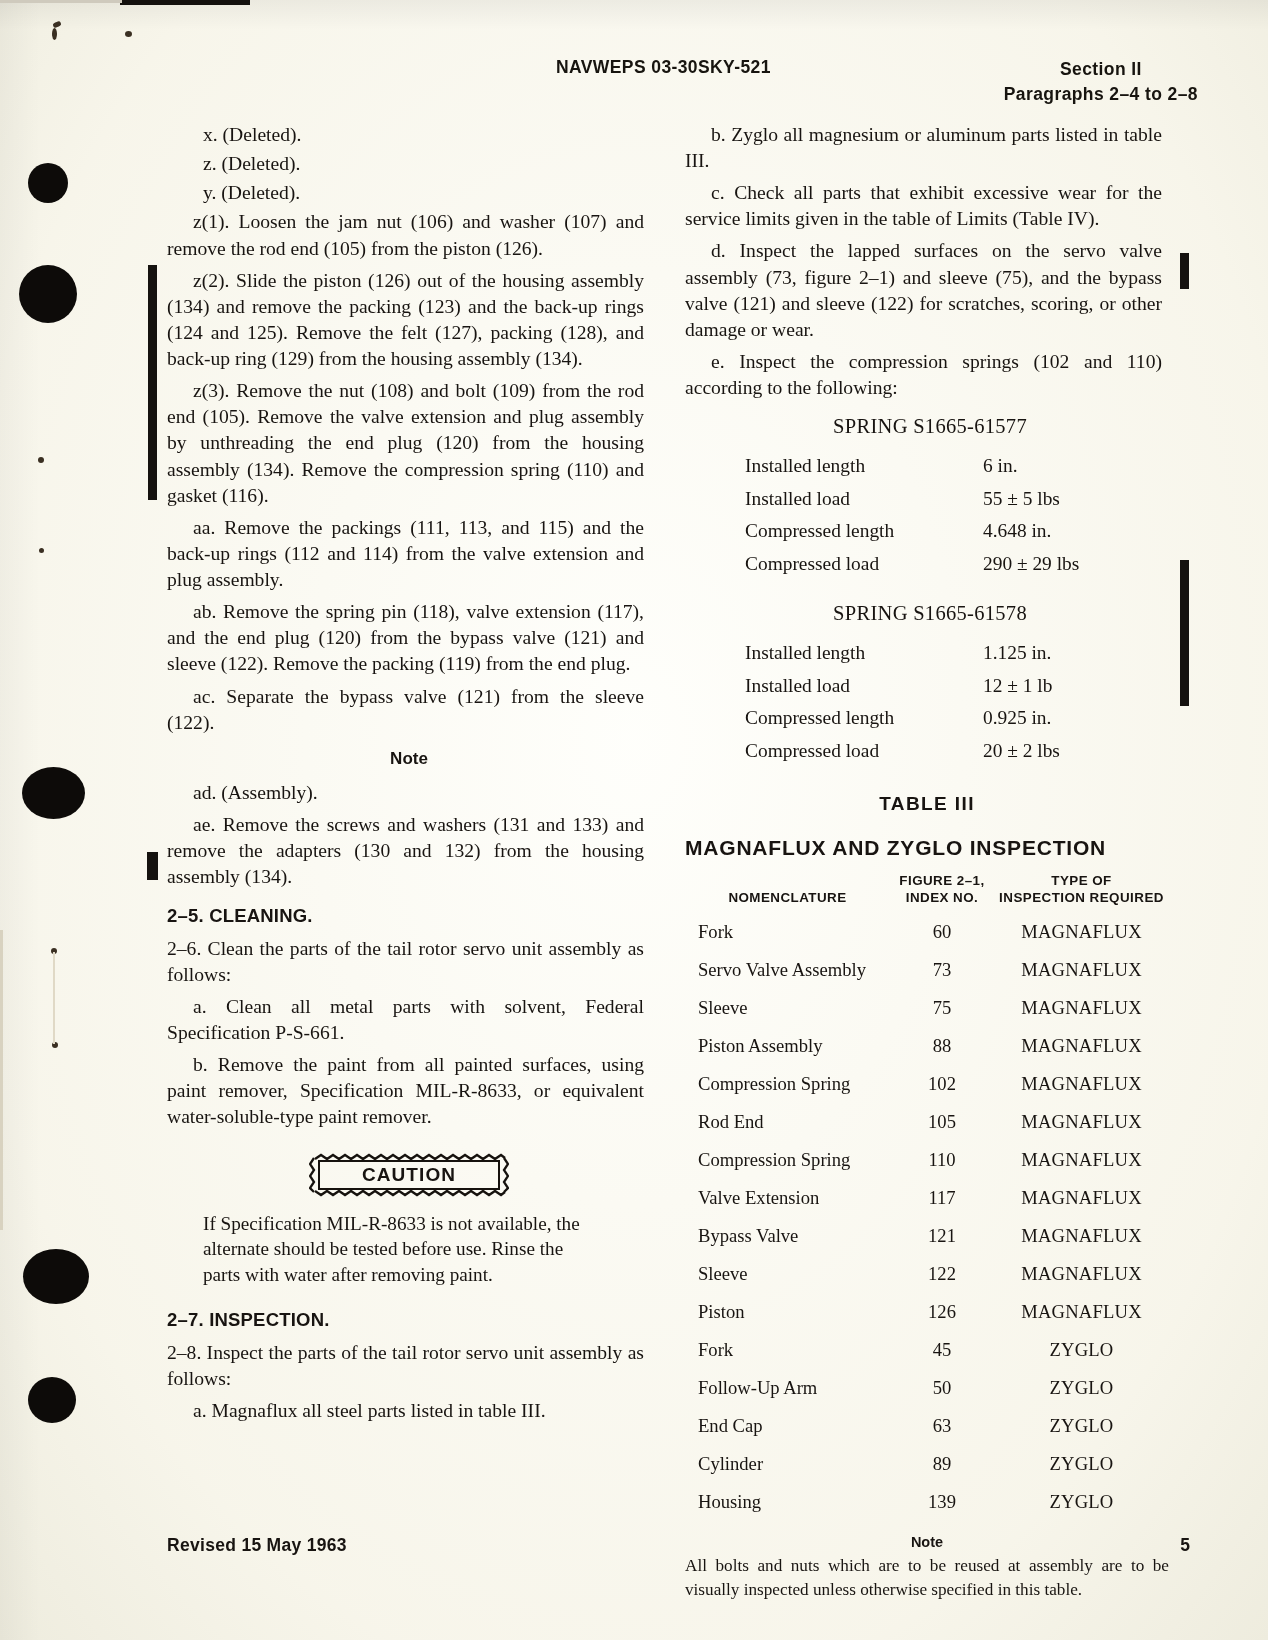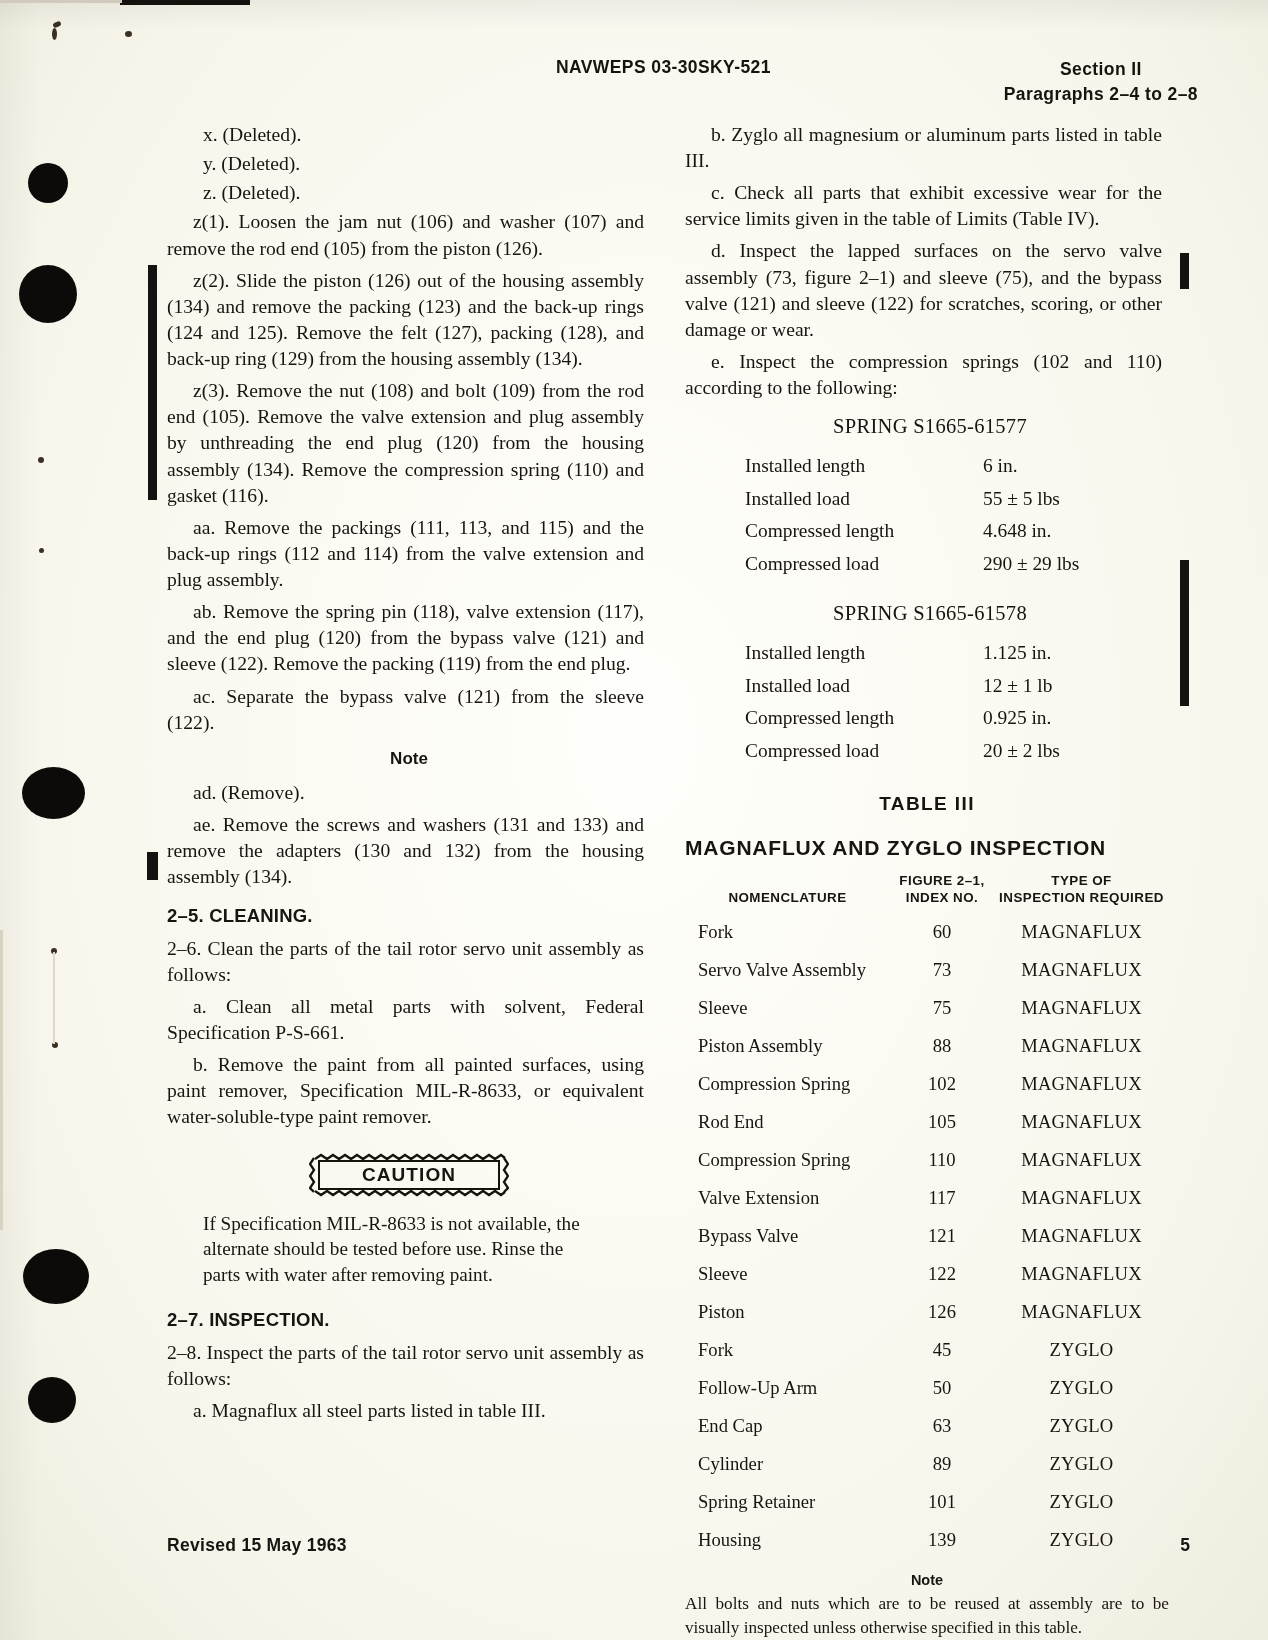--- a/index.html
+++ b/index.html
@@ -288,33 +288,33 @@
     <div class="hdr-left">NAVWEPS 03-30SKY-521</div>
     <div class="hdr-right">
       <div>Section II</div>
       <div>Paragraphs 2–4 to 2–8</div>
     </div>
   </div>
 
   <div class="col col-left">
 
     <p class="deleted">x. (Deleted).</p>
+    <p class="deleted">z. (Deleted).</p>
     <p class="deleted">y. (Deleted).</p>
-    <p class="deleted">z. (Deleted).</p>
 
     <p class="para">z(1). Loosen the jam nut (106) and washer (107) and remove the rod end (105) from the piston (126).</p>
     <p class="para">z(2). Slide the piston (126) out of the housing assembly (134) and remove the packing (123) and the back-up rings (124 and 125). Remove the felt (127), packing (128), and back-up ring (129) from the housing assembly (134).</p>
     <p class="para">z(3). Remove the nut (108) and bolt (109) from the rod end (105). Remove the valve extension and plug assembly by unthreading the end plug (120) from the housing assembly (134). Remove the compression spring (110) and gasket (116).</p>
     <p class="para">aa. Remove the packings (111, 113, and 115) and the back-up rings (112 and 114) from the valve extension and plug assembly.</p>
     <p class="para">ab. Remove the spring pin (118), valve extension (117), and the end plug (120) from the bypass valve (121) and sleeve (122). Remove the packing (119) from the end plug.</p>
     <p class="para">ac. Separate the bypass valve (121) from the sleeve (122).</p>
 
     <div class="note-title">Note</div>
 
-    <p class="para" style="margin-top:9px;">ad. (Remove).</p>
+    <p class="para" style="margin-top:9px;">ad. (Assembly).</p>
     <p class="para">ae. Remove the screws and washers (131 and 133) and remove the adapters (130 and 132) from the housing assembly (134).</p>
 
     <div class="sechead">2–5. CLEANING.</div>
     <p class="para noindent">2–6. Clean the parts of the tail rotor servo unit assembly as follows:</p>
     <p class="para">a. Clean all metal parts with solvent, Federal Specification P-S-661.</p>
     <p class="para">b. Remove the paint from all painted surfaces, using paint remover, Specification MIL-R-8633, or equivalent water-soluble-type paint remover.</p>
 
     <div class="caution-wrap">
       <svg class="caution-zig" width="200" height="44" viewBox="0 0 200 44">
         <path d="M6,6 L12,2 L18,6 L24,2 L30,6 L36,2 L42,6 L48,2 L54,6 L60,2 L66,6 L72,2 L78,6 L84,2 L90,6 L96,2 L102,6 L108,2 L114,6 L120,2 L126,6 L132,2 L138,6 L144,2 L150,6 L156,2 L162,6 L168,2 L174,6 L180,2 L186,6 L192,2 L196,5" fill="none" stroke="#16120e" stroke-width="2.3"></path>
@@ -472,25 +472,20 @@
             <td class="c1">End Cap</td>
             <td class="c2">63</td>
             <td class="c3">ZYGLO</td>
           </tr>
         <tr>
             <td class="c1">Cylinder</td>
             <td class="c2">89</td>
             <td class="c3">ZYGLO</td>
           </tr>
         <tr>
-            <td class="c1">Spring Retainer</td>
-            <td class="c2">101</td>
-            <td class="c3">ZYGLO</td>
-          </tr>
-        <tr>
             <td class="c1">Housing</td>
             <td class="c2">139</td>
             <td class="c3">ZYGLO</td>
           </tr>
       </tbody>
     </table>
 
     <div class="t3-note-title">Note</div>
     <p class="t3-note-body">All bolts and nuts which are to be reused at assembly are to be visually inspected unless otherwise specified in this table.</p>
   </div>

